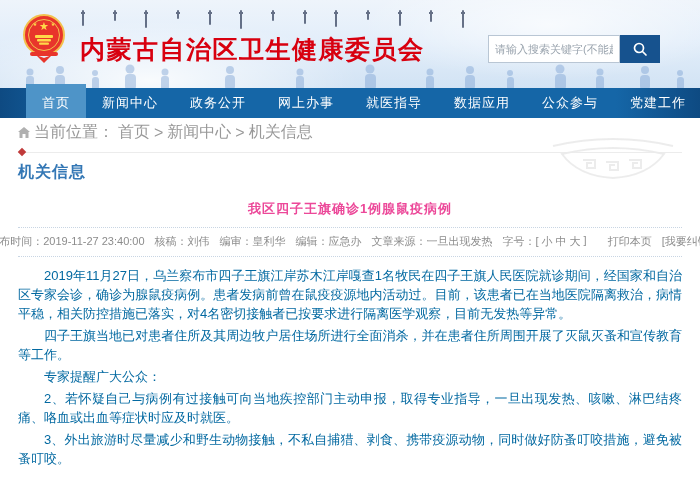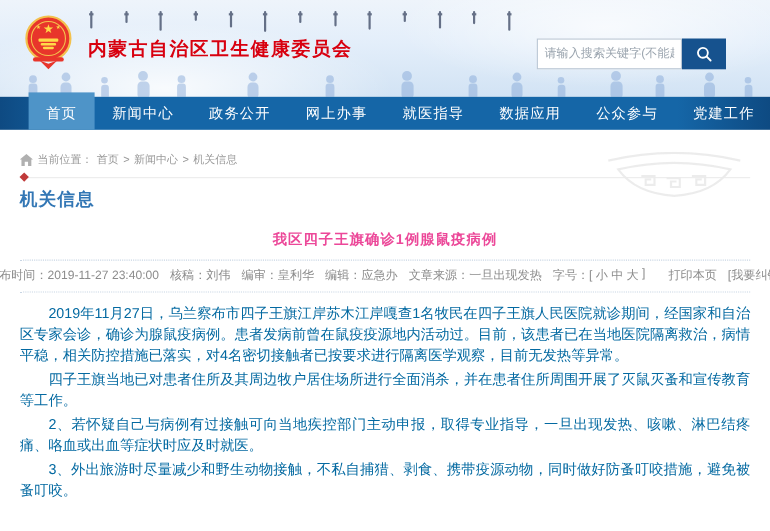--- a/index.html
+++ b/index.html
@@ -15,41 +15,41 @@
     background:radial-gradient(ellipse at center,rgba(255,255,255,.85),rgba(255,255,255,0) 70%);}
   .hdr-mist2{position:absolute;right:-40px;top:-30px;width:380px;height:110px;border-radius:50%;
     background:radial-gradient(ellipse at center,rgba(255,255,255,.7),rgba(255,255,255,0) 70%);}
   .people-strip{position:absolute;left:0;bottom:-2px;width:700px;height:30px;opacity:.45;}
 
   .emblem{position:absolute;left:22px;top:13px;width:44px;height:52px;}
   .mong{position:absolute;left:82px;top:10px;width:382px;height:22px;display:flex;
     justify-content:space-between;align-items:flex-start;opacity:.8;}
   .mong i{width:2px;background:#44506b;display:block;border-radius:1px;position:relative;}
   .mong i::after{content:"";position:absolute;left:-1px;top:2px;width:4px;height:2px;background:#44506b;}
-  .site-title{position:absolute;left:80px;top:33px;font-size:17px;font-weight:bold;color:#d8000f;
+  .site-title{position:absolute;left:80px;top:33px;font-size:25px;font-weight:bold;color:#d8000f;
     letter-spacing:1.5px;white-space:nowrap;}
 
   .search-box{position:absolute;top:35px;right:40px;display:flex;height:28px;}
   .search-input{width:132px;height:28px;border:1px solid #b9c6d4;background:#fff;
     font-size:11px;padding:0 6px;color:#444;outline:none;}
   .search-input::placeholder{color:#9aa4ae;}
   .search-btn{width:40px;height:28px;border:none;background:#16528e;cursor:pointer;
     display:flex;align-items:center;justify-content:center;}
 
   
   .main-nav{position:relative;z-index:3;height:30px;display:flex;justify-content:space-between;
     align-items:stretch;padding:0 26px;
     background:linear-gradient(90deg,#0e4a82 0%,#1566a7 12%,#1566a7 88%,#0e4a82 100%);}
   .nav-item{display:flex;align-items:center;padding:0 16px;color:#fff;font-size:13px;
     letter-spacing:1px;cursor:pointer;white-space:nowrap;}
   .nav-item.active{background:#4e94c8;margin-top:-4px;margin-bottom:0;padding-top:4px;}
 
   
   .main-area{position:relative;padding:0 18px;background:#fff;}
-  .breadcrumb{padding-top:20px;font-size:10px;color:#999;display:flex;align-items:center;gap:4px;}
+  .breadcrumb{padding-top:4px;font-size:16px;color:#999;display:flex;align-items:center;gap:4px;}
   .breadcrumb .bc-link{color:#999;cursor:pointer;}
   .home-icon{width:12px;height:11px;display:inline-block;}
 
   .sec-divider{position:relative;border-bottom:1px solid #ececec;margin-top:9px;height:1px;}
   .sec-divider::before{content:"";position:absolute;left:1px;top:-3px;width:6px;height:6px;
     background:#c03a3a;transform:rotate(45deg);}
   .cloud-deco{position:absolute;right:22px;top:20px;opacity:.9;}
 
   .section-title{margin-top:9px;font-size:16px;color:#3377b5;letter-spacing:1px;}
 
@@ -212,18 +212,19 @@
       </span>
       <span class="clickable meta-print">打印本页</span>
       <span class="clickable">[我要纠错]</span>
     </div>
 
     <div class="dotted"></div>
 
     <div class="article-body">
       <p>2019年11月27日，乌兰察布市四子王旗江岸苏木江岸嘎查1名牧民在四子王旗人民医院就诊期间，经国家和自治区专家会诊，确诊为腺鼠疫病例。患者发病前曾在鼠疫疫源地内活动过。目前，该患者已在当地医院隔离救治，病情平稳，相关防控措施已落实，对4名密切接触者已按要求进行隔离医学观察，目前无发热等异常。</p>
       <p>四子王旗当地已对患者住所及其周边牧户居住场所进行全面消杀，并在患者住所周围开展了灭鼠灭蚤和宣传教育等工作。</p>
+      <p>专家提醒广大公众：</p>
       <p>2、若怀疑自己与病例有过接触可向当地疾控部门主动申报，取得专业指导，一旦出现发热、咳嗽、淋巴结疼痛、咯血或出血等症状时应及时就医。</p>
       <p>3、外出旅游时尽量减少和野生动物接触，不私自捕猎、剥食、携带疫源动物，同时做好防蚤叮咬措施，避免被蚤叮咬。</p>
 
     </div>
   </article>
 </main>
 
 </body></html>

